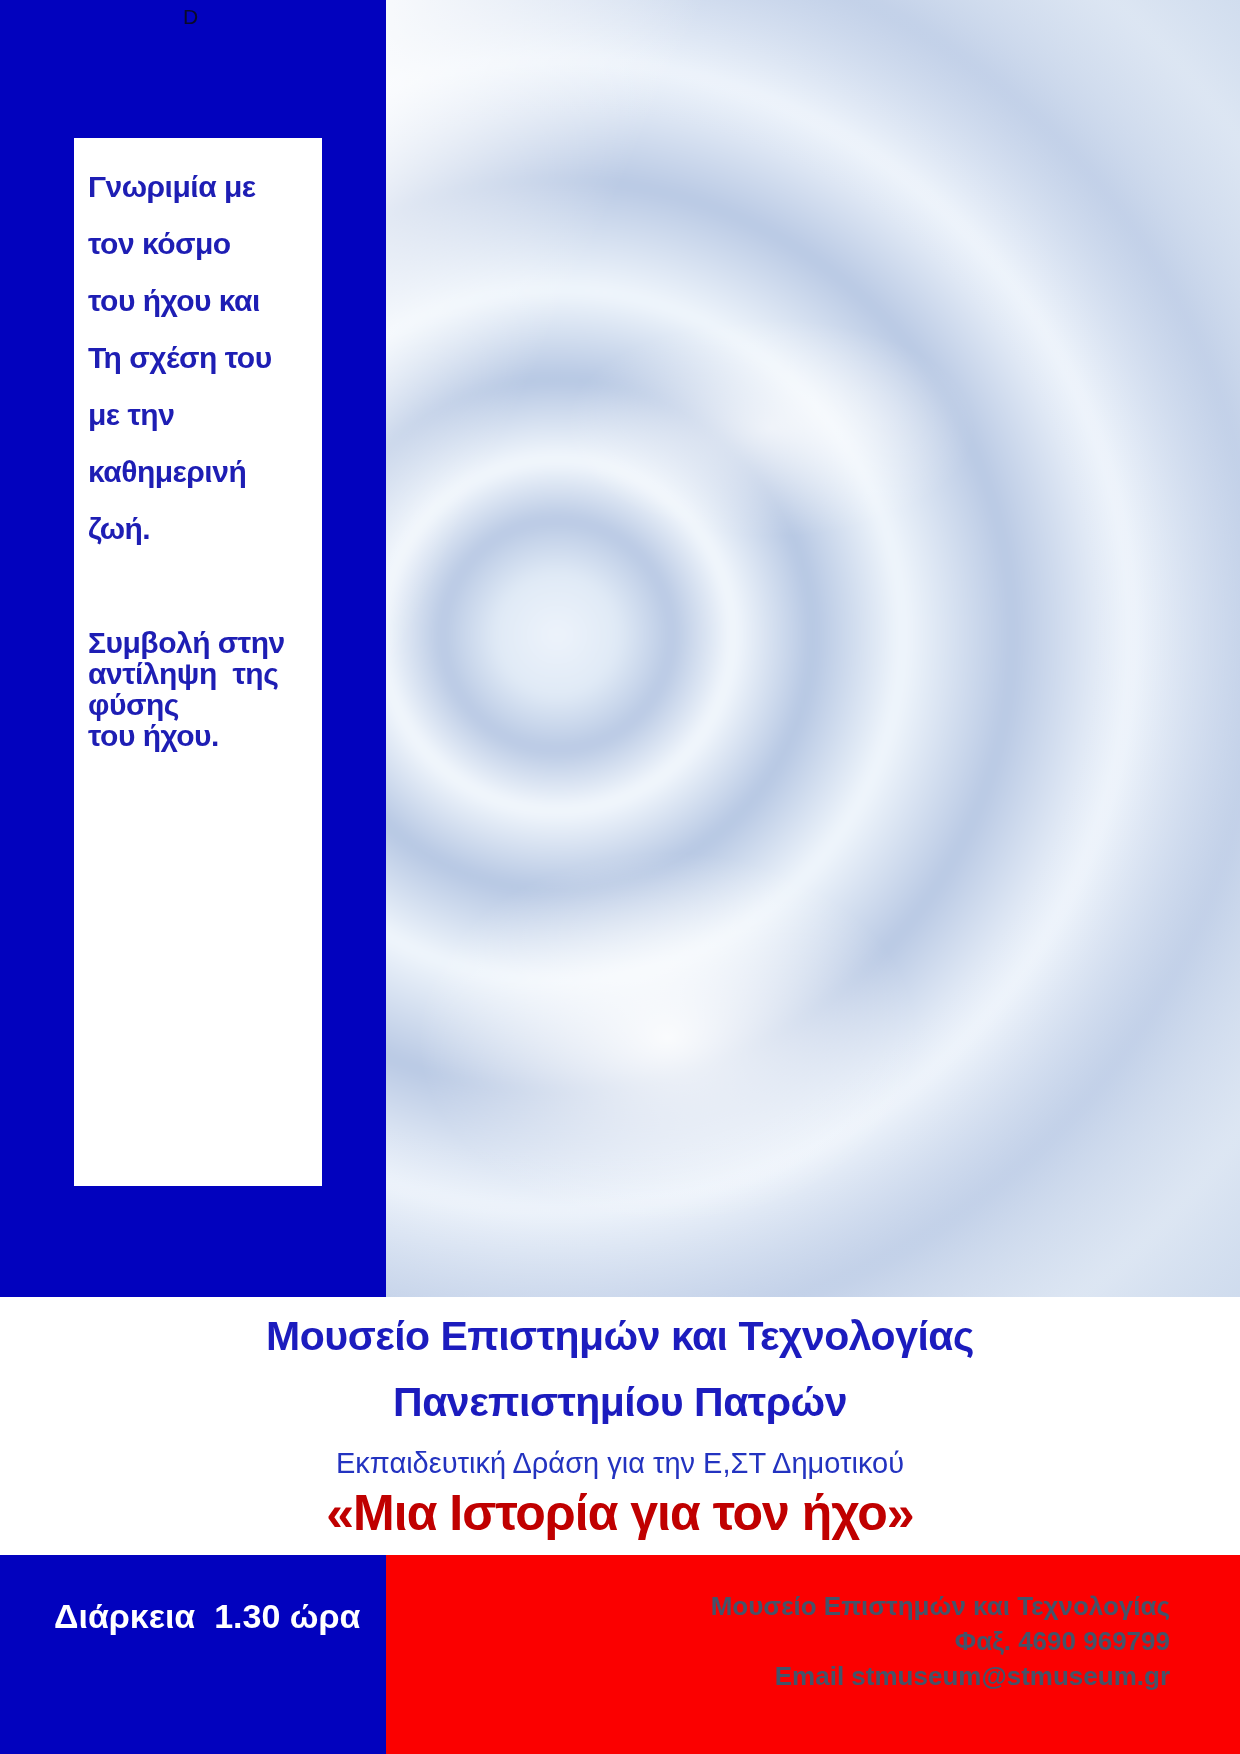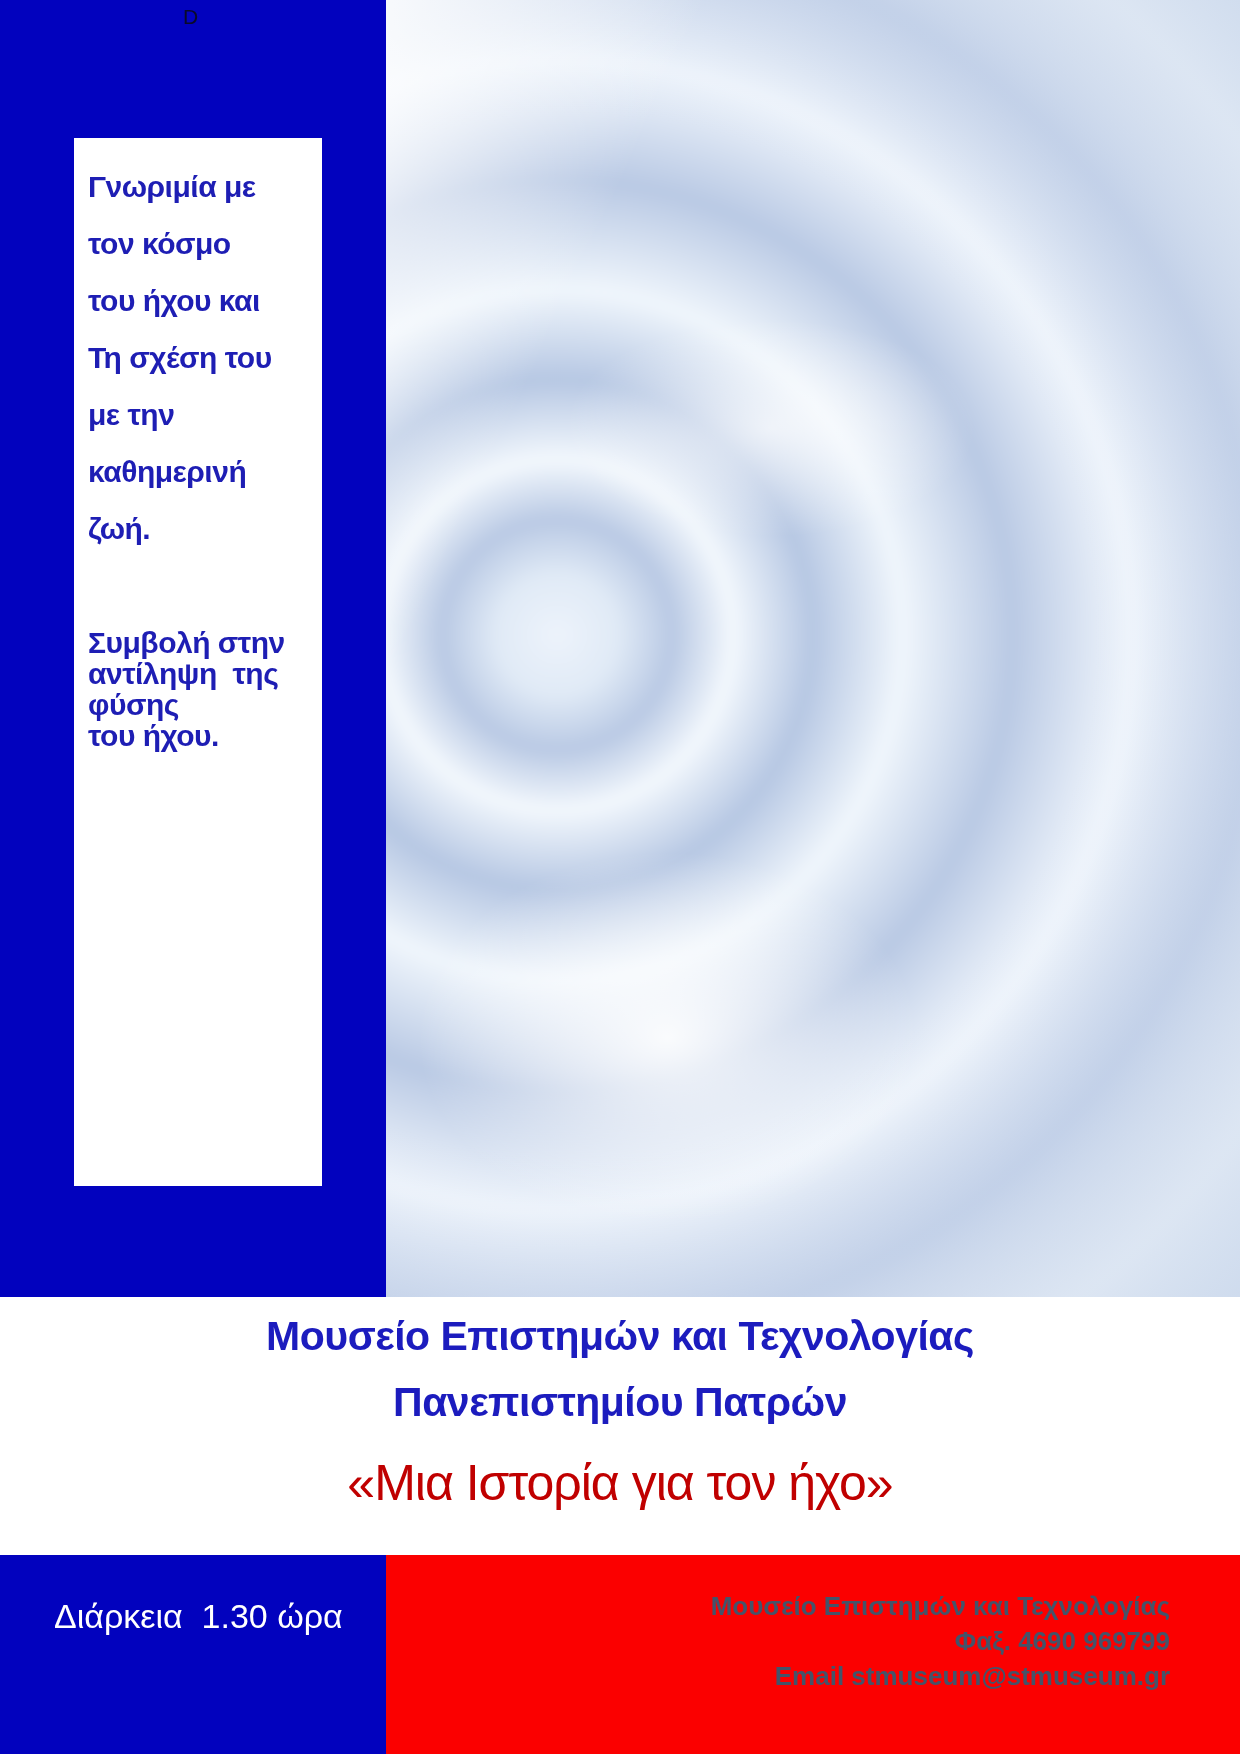--- a/index.html
+++ b/index.html
@@ -47,28 +47,28 @@
       radial-gradient(ellipse 40% 14% at 45% 33%,rgba(255,255,255,0.65),rgba(255,255,255,0) 60%),
       radial-gradient(circle at 22% 49%,rgba(205,218,236,0) 0 520px,rgba(205,218,236,0.55) 780px,rgba(207,220,238,0.85) 1050px);
   }
   
   .footer-white{
     position:absolute;left:0;top:1297px;width:1240px;height:258px;
     background:#ffffff;text-align:center;box-sizing:border-box;padding-top:6px;
   }
   .org-heading{color:#1c1cbe;font-weight:700;font-size:41px;line-height:66px;letter-spacing:-0.5px;}
   .subtitle{color:#2333c0;font-weight:400;font-size:29px;line-height:40px;margin-top:8px;}
-  .event-title{color:#c00000;font-weight:400;font-size:50px;line-height:56px;margin-top:20px;letter-spacing:-1px;}
+  .event-title{color:#c00000;font-weight:700;font-size:50px;line-height:56px;margin-top:2px;letter-spacing:-1px;}
   
   .footer-bottom{position:absolute;left:0;top:1555px;width:1240px;height:199px;display:flex;}
   .duration-block{
     width:386px;background:#0202be;box-sizing:border-box;
     padding:42px 0 0 54px;
   }
-  .duration-text{color:#ffffff;font-weight:400;font-size:34px;white-space:pre-wrap;}
+  .duration-text{color:#ffffff;font-weight:700;font-size:34px;white-space:pre-wrap;}
   .contact-block{
     flex:1;background:#fb0000;box-sizing:border-box;
     padding:34px 70px 0 0;text-align:right;
   }
   .contact-block div{color:#44546a;font-weight:700;font-size:26px;line-height:35px;}
 </style>
 </head>
 <body>
 
 <div class="page">
@@ -94,20 +94,21 @@
 αντίληψη  της
 φύσης
 του ήχου.</p>
   </div>
 
   <div class="footer-white">
     <div class="org-heading">
       <div>Μουσείο Επιστημών και Τεχνολογίας</div>
       <div>Πανεπιστημίου Πατρών</div>
     </div>
+    <div class="subtitle">Εκπαιδευτική Δράση για την Ε,ΣΤ Δημοτικού</div>
     <div class="event-title">«Μια Ιστορία για τον ήχο»</div>
   </div>
 
   <div class="footer-bottom">
     <div class="duration-block">
       <span class="duration-text">Διάρκεια  1.30 ώρα</span>
     </div>
     <div class="contact-block">
       <div>Μουσείο Επιστημών και Τεχνολογίας</div>
       <div>Φαξ. 4690 969799</div>

